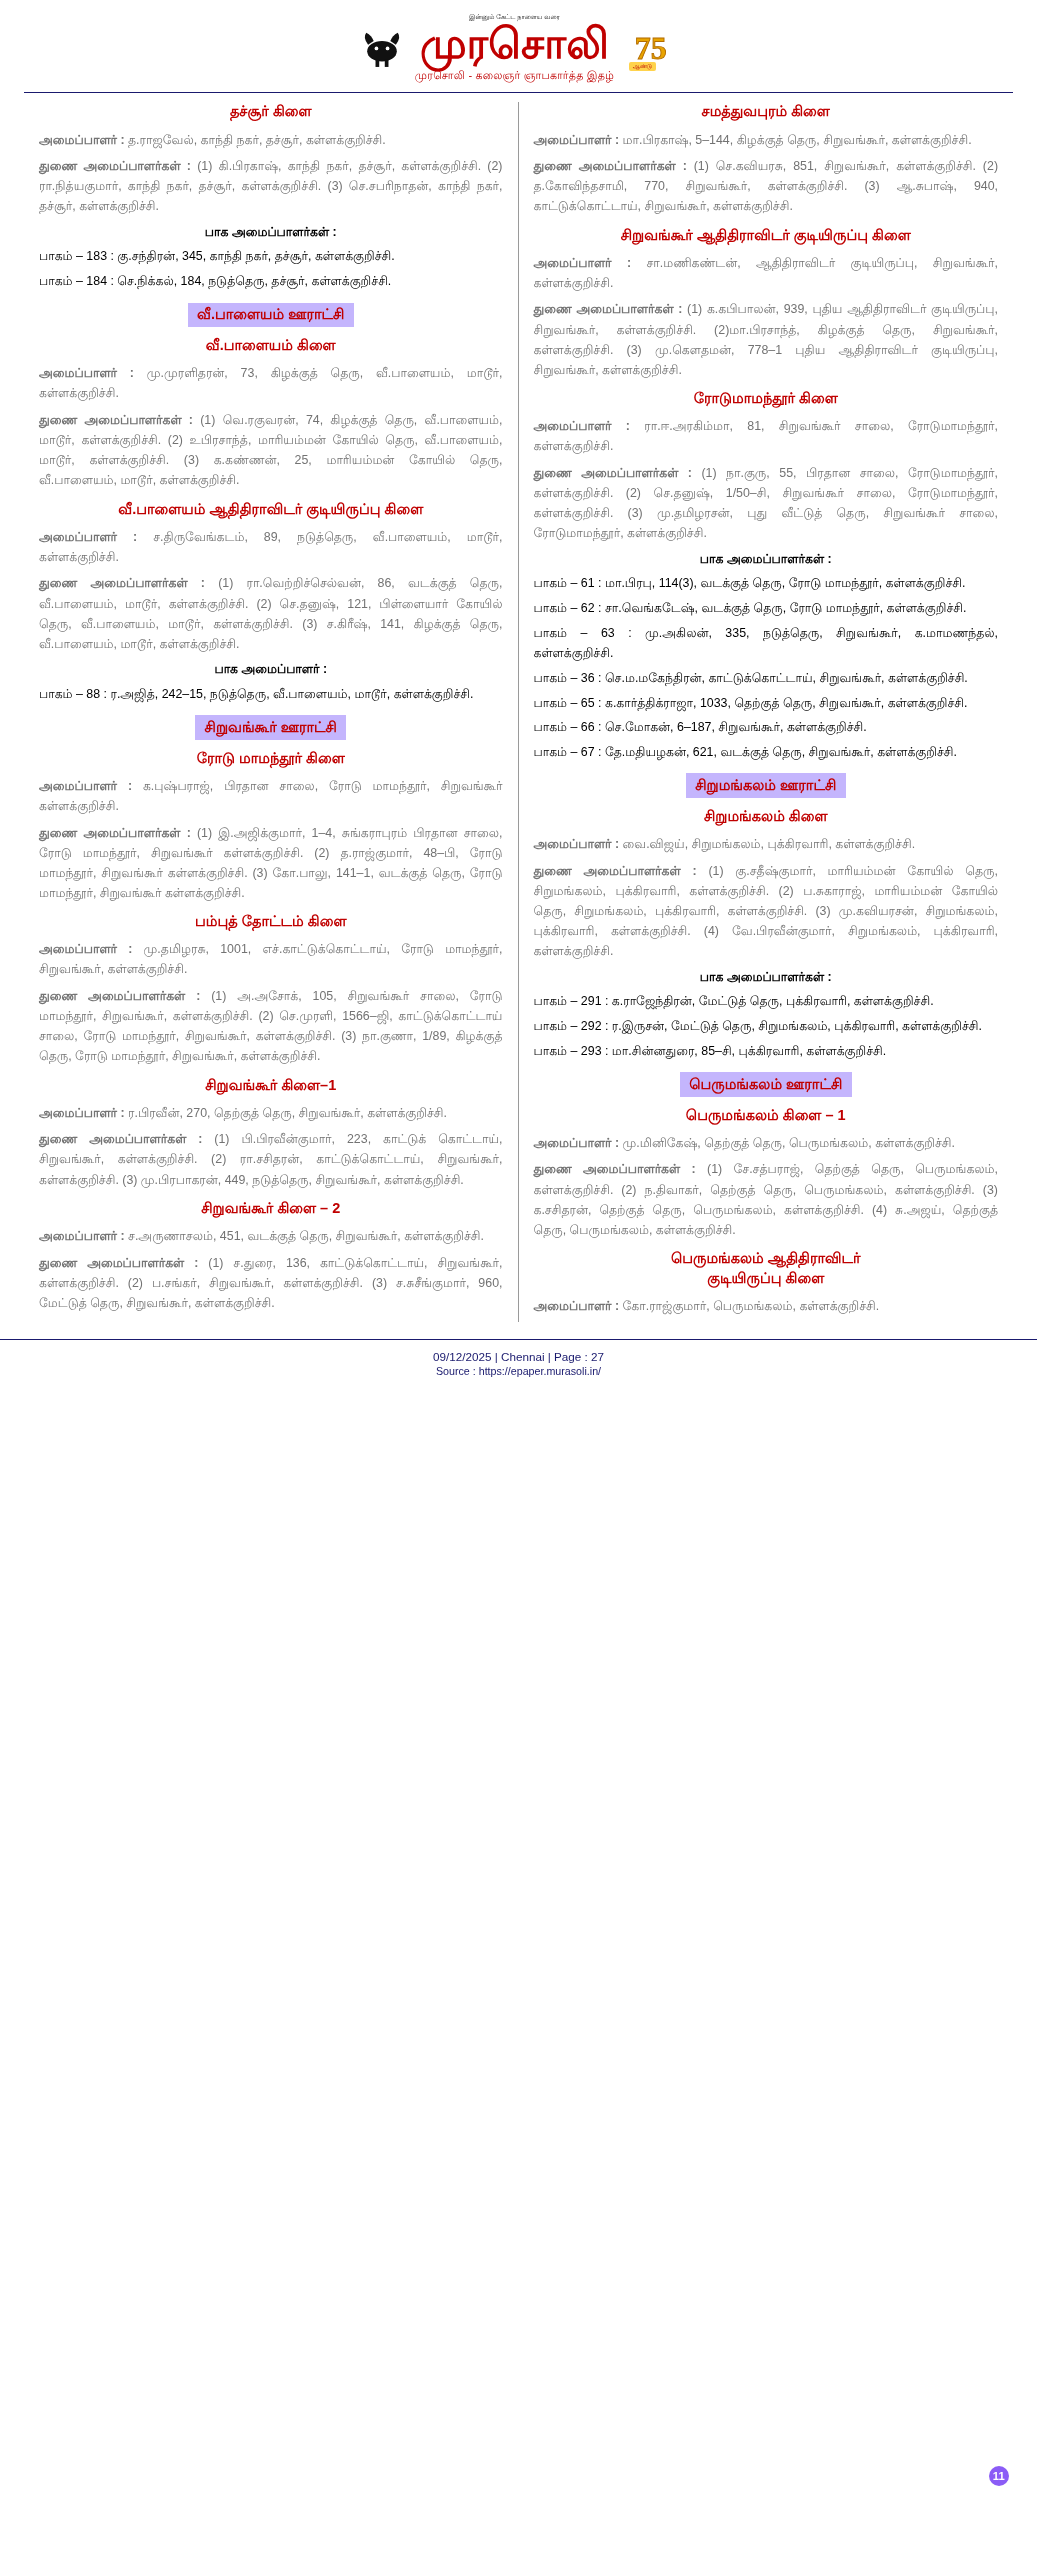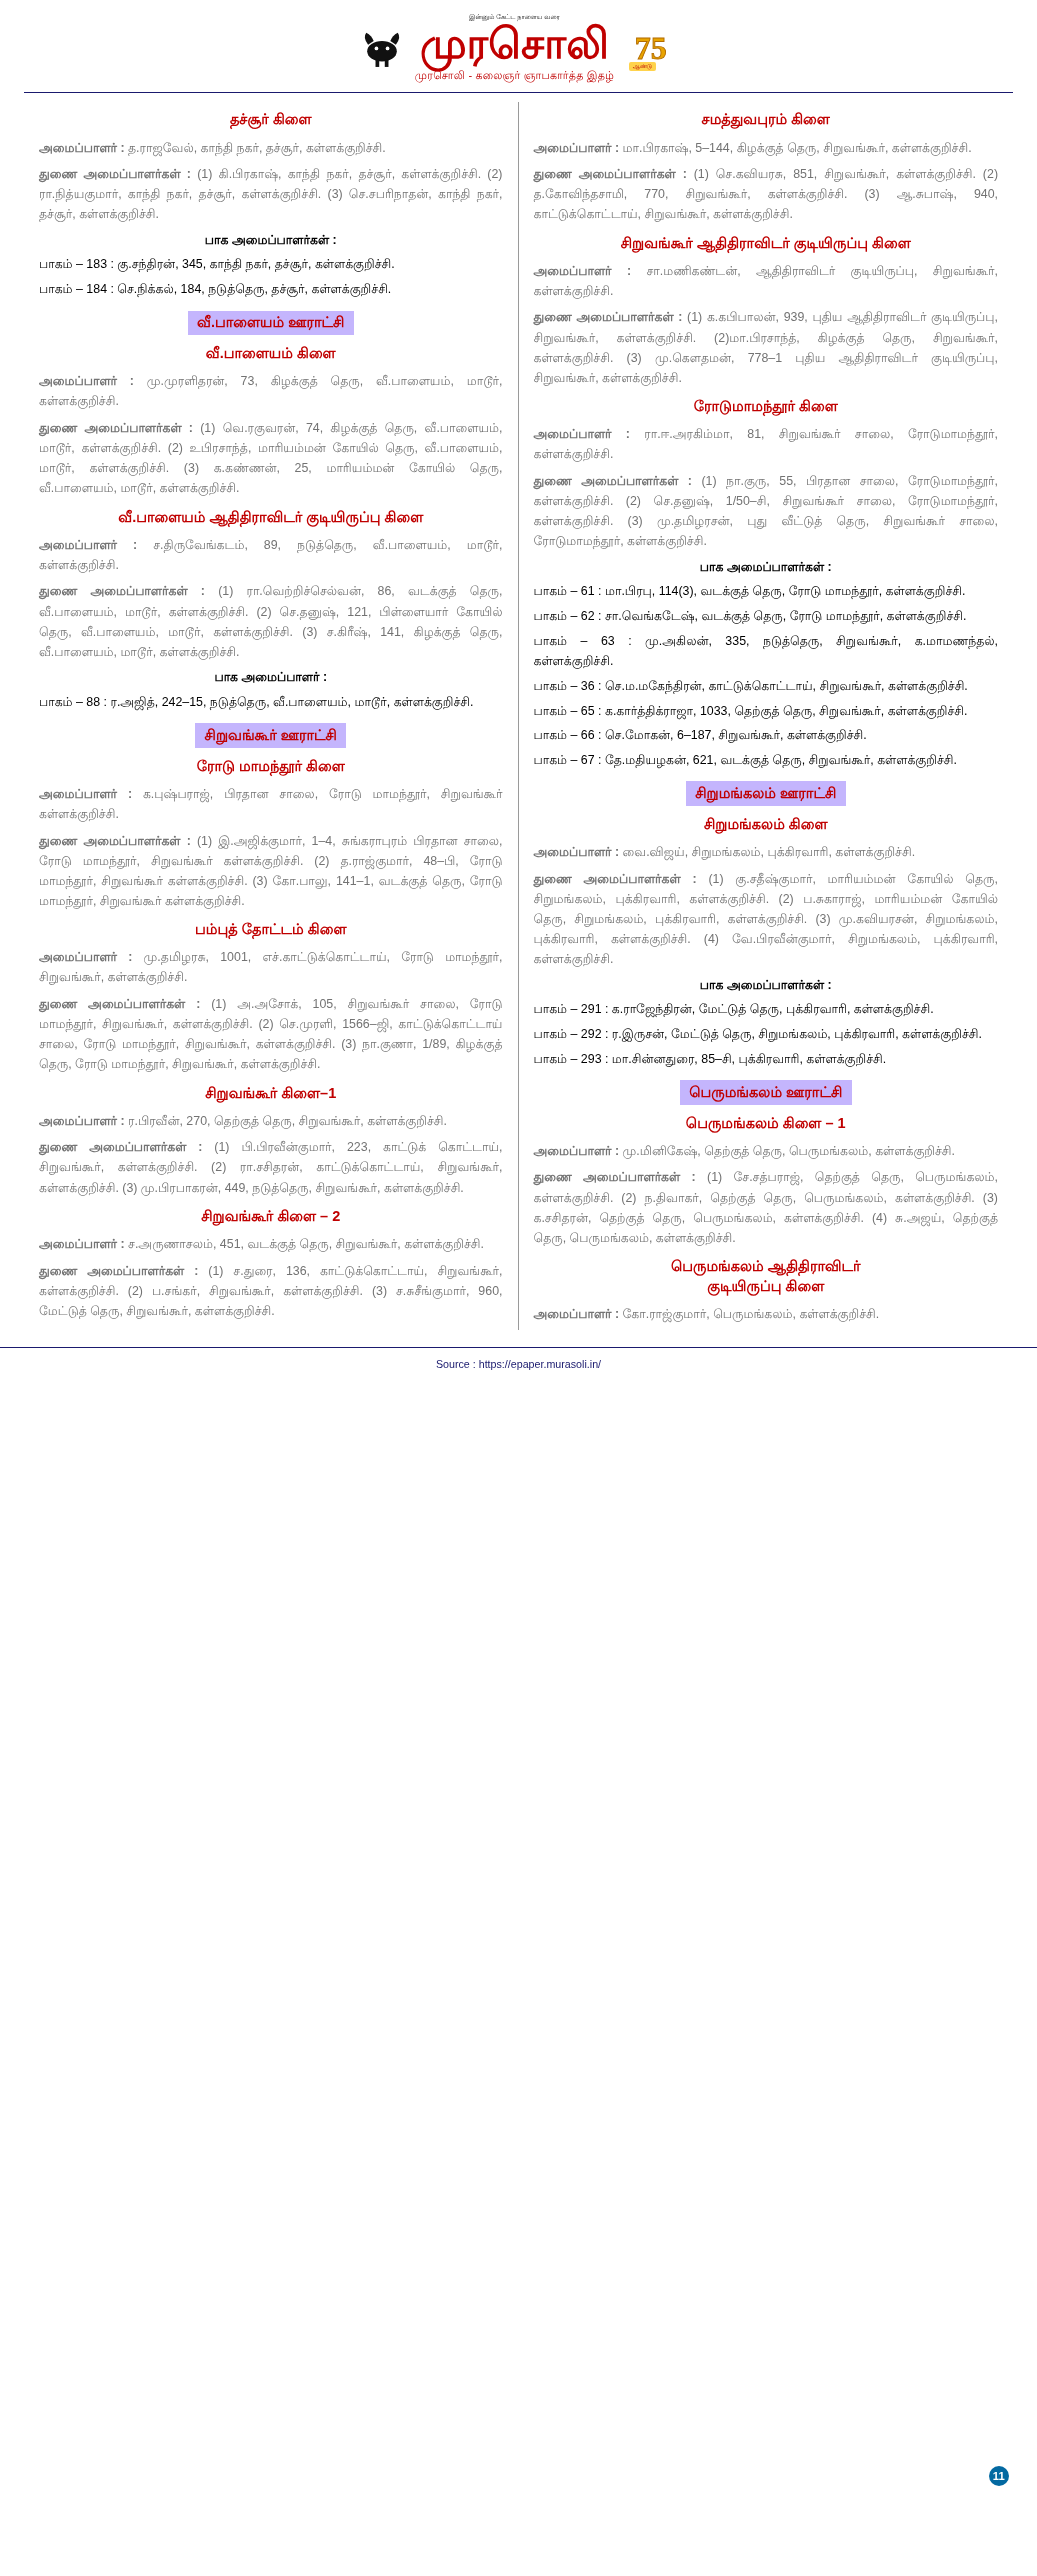--- a/index.html
+++ b/index.html
@@ -99,21 +99,21 @@
 
   
   .head-red {
     color: #c00000;
     font-weight: bold;
     text-align: center;
     font-size: 14.5px;
     margin: 9.3px 0 7.5px 0;
     line-height: 1.35;
   }
-  .head-red.first { margin-top: 8px; }
+  .head-red.first { margin-top: 0; }
   .head-highlight {
     display: block;
     text-align: center;
     margin: 11.2px auto 9.3px auto;
     background: #c4b5fd;
     color: #c00000;
     font-weight: bold;
     font-size: 14.5px;
     padding: 2.8px 9.3px;
     width: fit-content;
@@ -142,21 +142,21 @@
     margin: 0 0 4.7px 0;
   }
 
   
   .pagenum {
     position: absolute;
     right: 28px;
     bottom: 90px;
     width: 20.5px; height: 20.5px;
     border-radius: 50%;
-    background: #0369a1;
+    background: #8b5cf6;
     color: #fff;
     font-size: 11.2px;
     display: flex; align-items: center; justify-content: center;
     font-weight: bold;
   }
   
   .footer {
     margin-top: 17px;
     border-top: 1.9px solid #1a1a6e;
     padding: 9.3px 24px 15px 24px;
@@ -265,16 +265,17 @@
         <p class="para"><b>அமைப்பாளர் :</b><span> மு.மினிகேஷ், தெற்குத் தெரு, பெருமங்கலம், கள்ளக்குறிச்சி.</span></p>
         <p class="para"><b>துணை அமைப்பாளர்கள் :</b><span> (1) சே.சத்பராஜ், தெற்குத் தெரு, பெருமங்கலம், கள்ளக்குறிச்சி. (2) ந.திவாகர், தெற்குத் தெரு, பெருமங்கலம், கள்ளக்குறிச்சி. (3) க.சசிதரன், தெற்குத் தெரு, பெருமங்கலம், கள்ளக்குறிச்சி. (4) சு.அஜய், தெற்குத் தெரு, பெருமங்கலம், கள்ளக்குறிச்சி.</span></p>
         <div class="head-red">பெருமங்கலம் ஆதிதிராவிடர்<br>குடியிருப்பு கிளை</div>
         <p class="para"><b>அமைப்பாளர் :</b><span> கோ.ராஜ்குமார்,  பெருமங்கலம், கள்ளக்குறிச்சி.</span></p>
       </div>
   </div>
 
   <div class="pagenum">11</div>
 
   <div class="footer">
+    <div class="line1">09/12/2025 | Chennai | Page : 27</div>
     <div class="line2">Source : https://epaper.murasoli.in/</div>
   </div>
 </div>
 
 
 </body></html>

